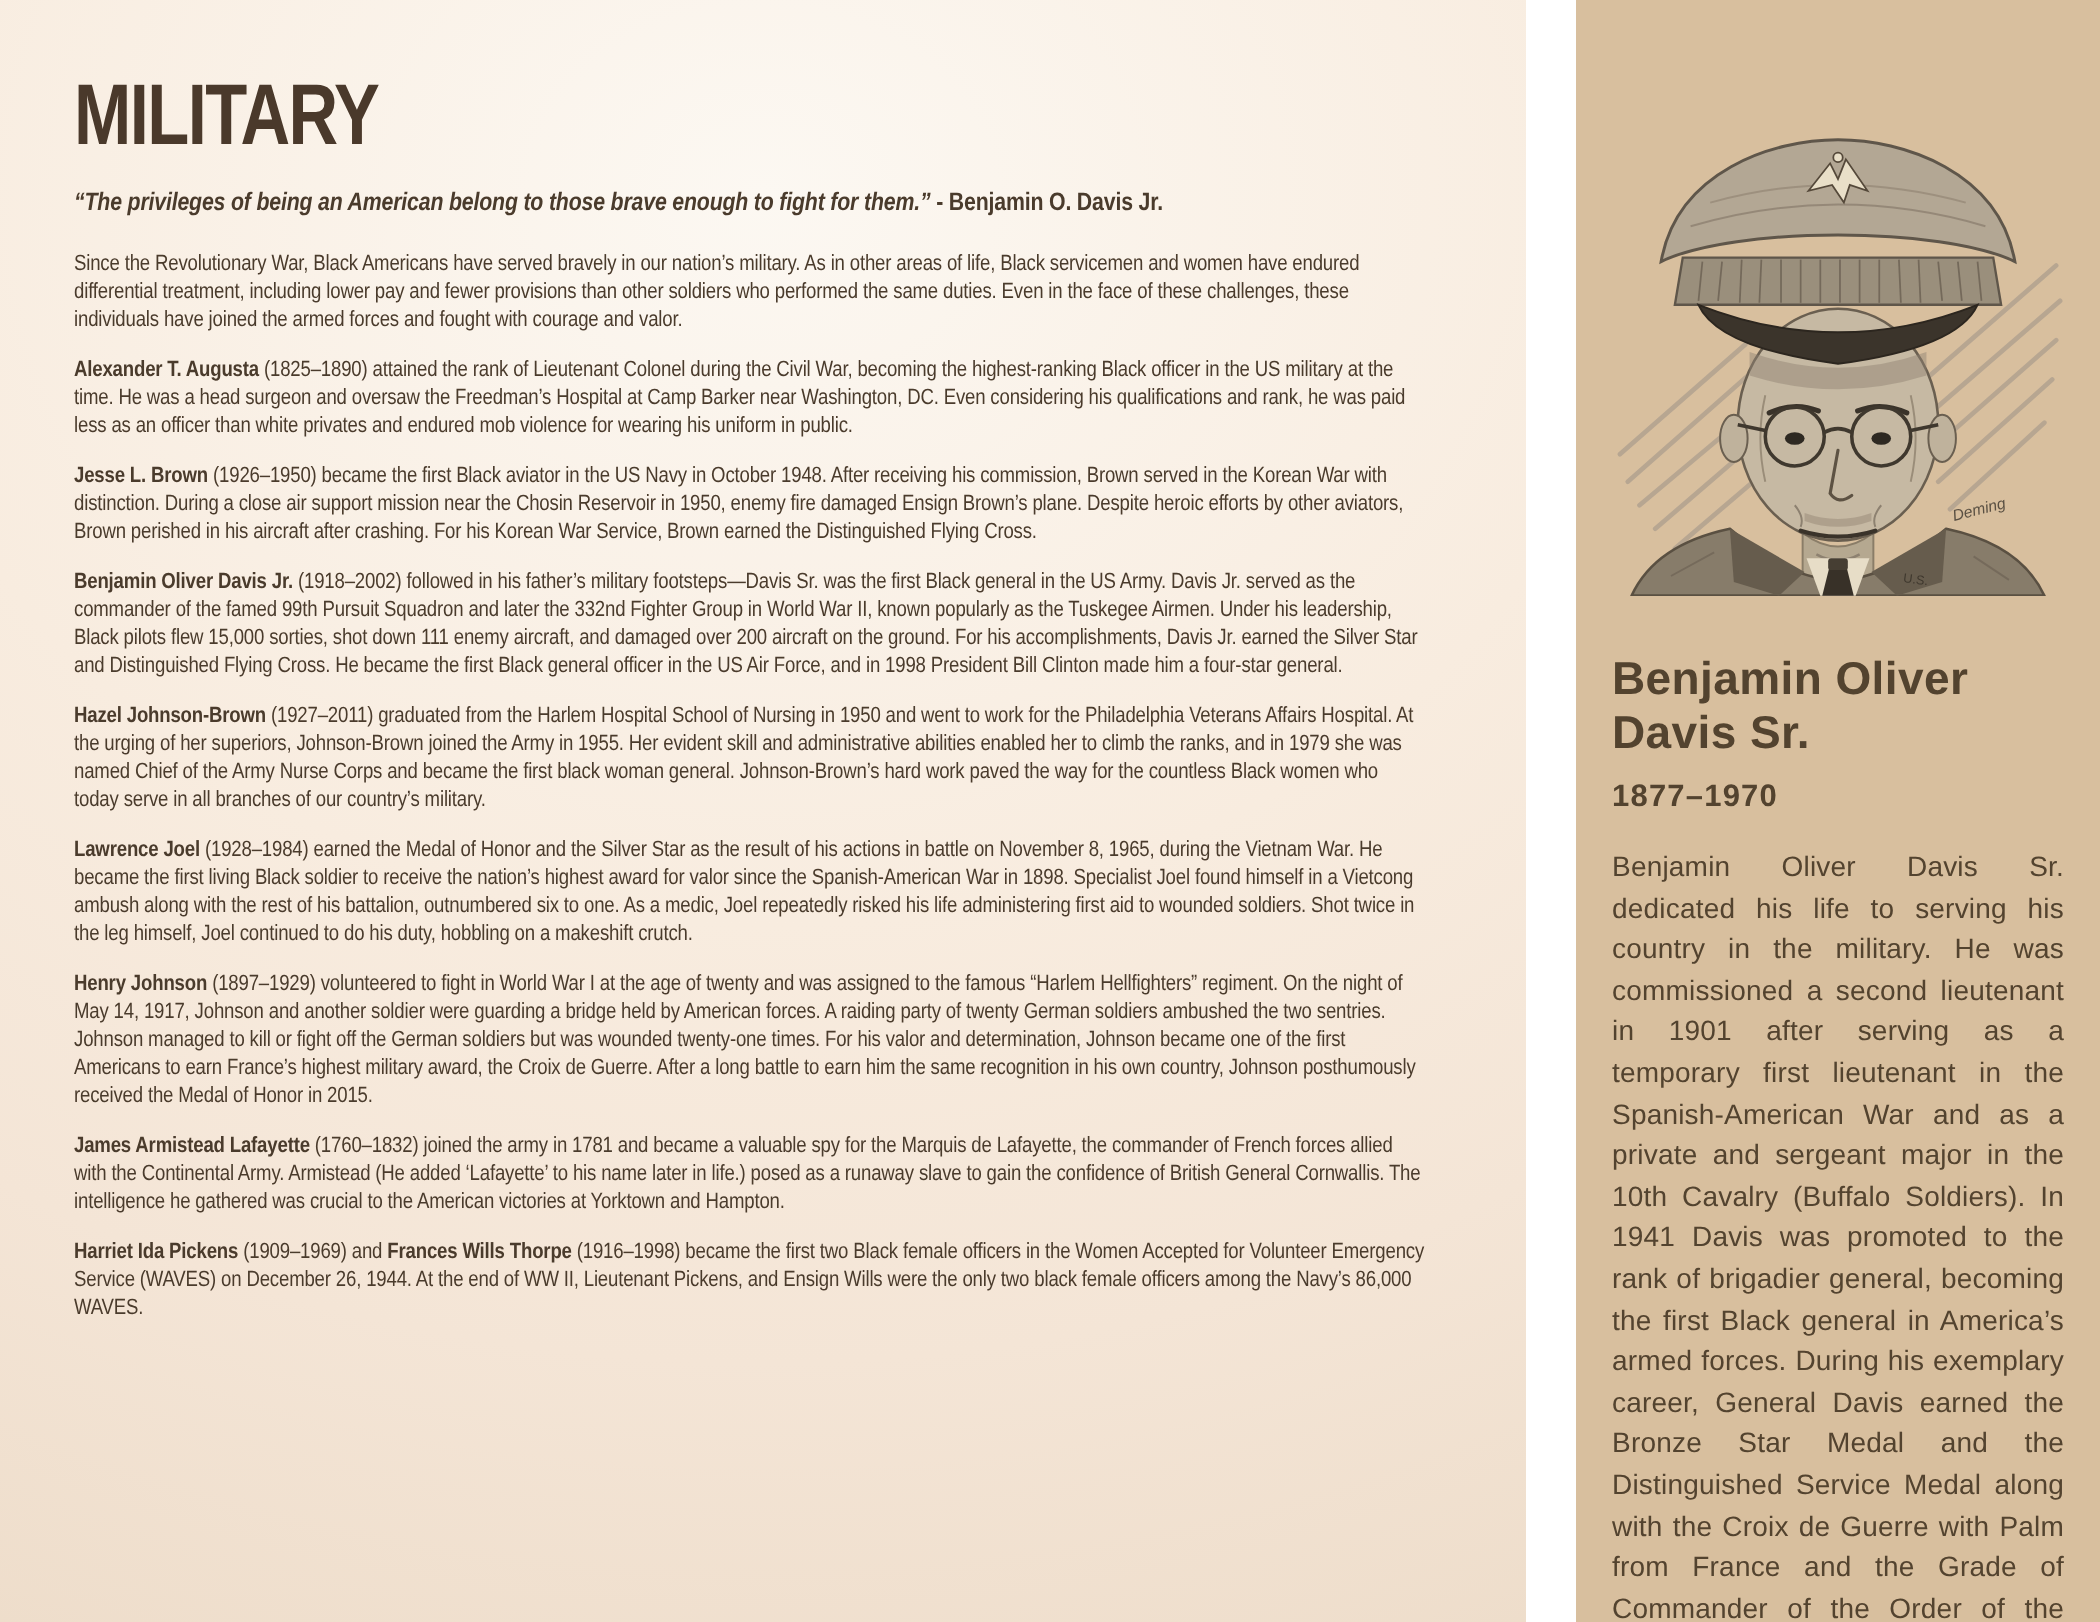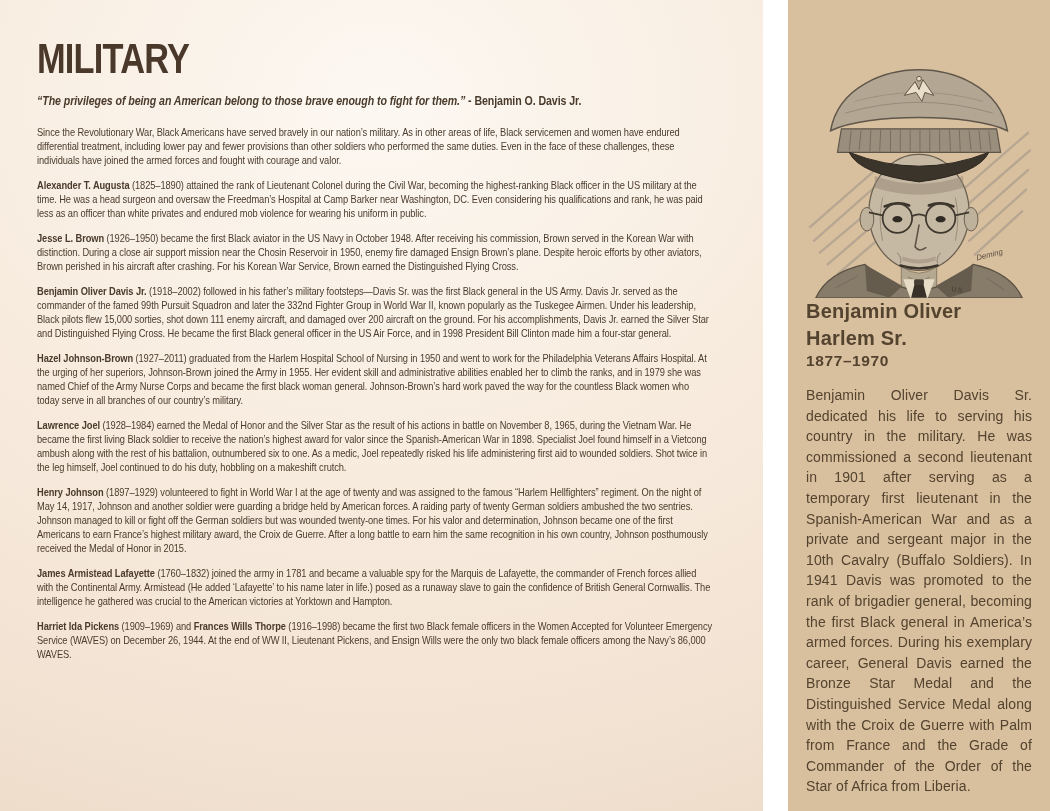--- a/index.html
+++ b/index.html
@@ -38,22 +38,22 @@
   }
   .band-text .month { color:#ffffff; }
   .band-text .year  { color:#d6bb95; }
 
   
   .sidebar {
     position:absolute; left:788px; top:0; width:262px; height:811px;
     background:#d8bf9e; color:#53432f; padding:52px 18px 0 18px;
   }
   .portrait { display:block; margin:0 auto; }
-  .person-name { margin-top:0; font-size:20px; font-weight:bold; line-height:27px; letter-spacing:0.2px; }
-  .person-years { margin-top:0; font-size:15.5px; font-weight:bold; letter-spacing:0.6px; }
+  .person-name { margin-top:28px; font-size:23px; font-weight:bold; line-height:27px; letter-spacing:0.2px; }
+  .person-years { margin-top:10px; font-size:15.5px; font-weight:bold; letter-spacing:0.6px; }
   .person-bio { margin-top:15px; font-size:14px; line-height:20.6px; text-align:justify; letter-spacing:0.1px; }
 </style>
 </head>
 <body>
 
 <div class="canvas">
 
   <div class="left-page">
     <div class="page-inner">
       <div class="page-title">MILITARY</div>
@@ -168,19 +168,19 @@
         <rect x="110" y="231" width="10" height="6" rx="1.5" fill="#463e33"></rect>
         <path d="M30,240 L52,228 M184,230 L202,242" stroke="#6e6355" stroke-width="1" opacity="0.7"></path>
         <text x="148" y="243" font-size="6.5" fill="#3f382e" transform="rotate(8 148 243)">U.S.</text>
       </g>
 
       <text x="174" y="212" font-size="8" font-style="italic" fill="#5a5043" transform="rotate(-14 174 212)">Deming</text>
     </svg>
 
     <div class="person-name">
       <div>Benjamin Oliver</div>
-      <div>Harlem Sr.</div>
+      <div>Davis Sr.</div>
     </div>
     <div class="person-years">1877–1970</div>
     <div class="person-bio">Benjamin Oliver Davis Sr. dedicated his life to serving his country in the military. He was commissioned a second lieutenant in 1901 after serving as a temporary first lieutenant in the Spanish-American War and as a private and sergeant major in the 10th Cavalry (Buffalo Soldiers). In 1941 Davis was promoted to the rank of brigadier general, becoming the first Black general in America’s armed forces. During his exemplary career, General Davis earned the Bronze Star Medal and the Distinguished Service Medal along with the Croix de Guerre with Palm from France and the Grade of Commander of the Order of the Star of Africa from Liberia.</div>
   </div>
 
 </div>
 
 </body></html>

